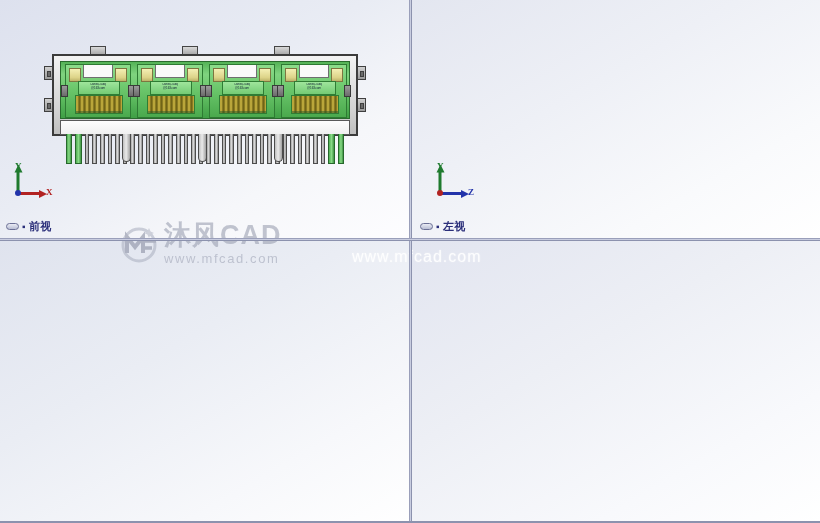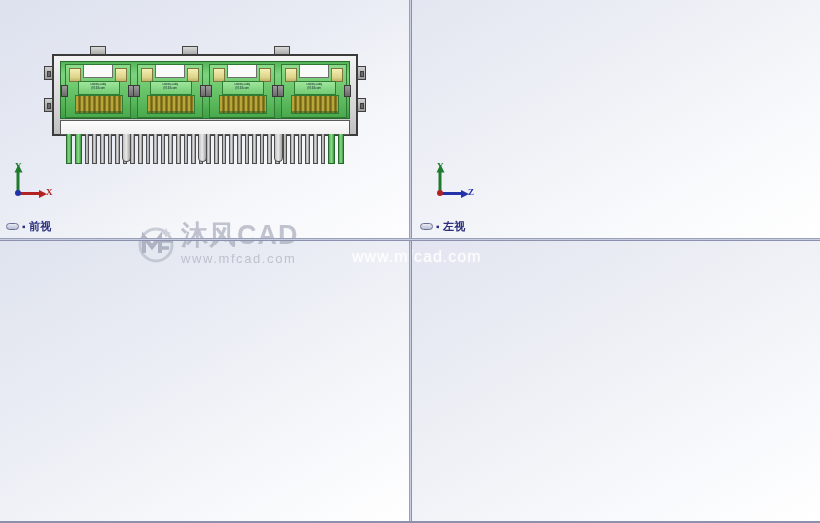--- a/index.html
+++ b/index.html
@@ -68,21 +68,21 @@
   .ax { position: absolute; transform-origin: 0 50%; height: 3px; border-radius:1px; }
   .ax::after {
     content:""; position:absolute; right:-7px; top:50%; transform:translateY(-50%);
     border-left:8px solid currentColor; border-top:4px solid transparent; border-bottom:4px solid transparent;
   }
   .axlabel { position:absolute; font-size:9px; font-weight:bold; font-family:"Liberation Serif",serif; }
   .origin { position:absolute; width:6px; height:6px; border-radius:50%; }
 
   
   #wm-main {
-    position:absolute; left:135px; top:222px; z-index:30;
+    position:absolute; left:118px; top:222px; z-index:30;
     display:flex; align-items:center; gap:4px; opacity:.62;
     pointer-events:none;
   }
   #wm-main .logo {
     width:42px; height:42px; position:relative;
   }
   #wm-main .wtext { display:flex; flex-direction:column; line-height:1; }
   #wm-main .wtop {
     font-size:27px; font-weight:bold; color:#9ea3b4; letter-spacing:1px;
     font-family:"Liberation Sans",sans-serif;

